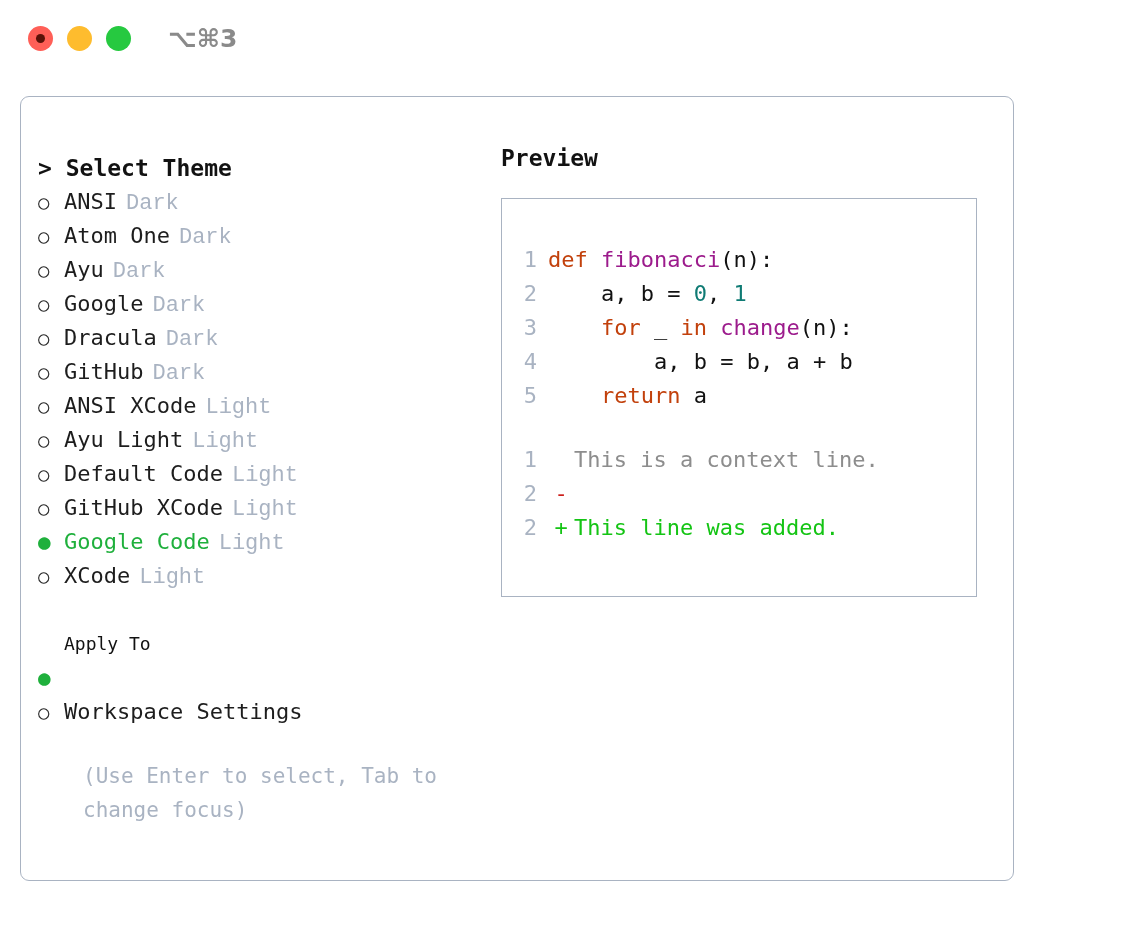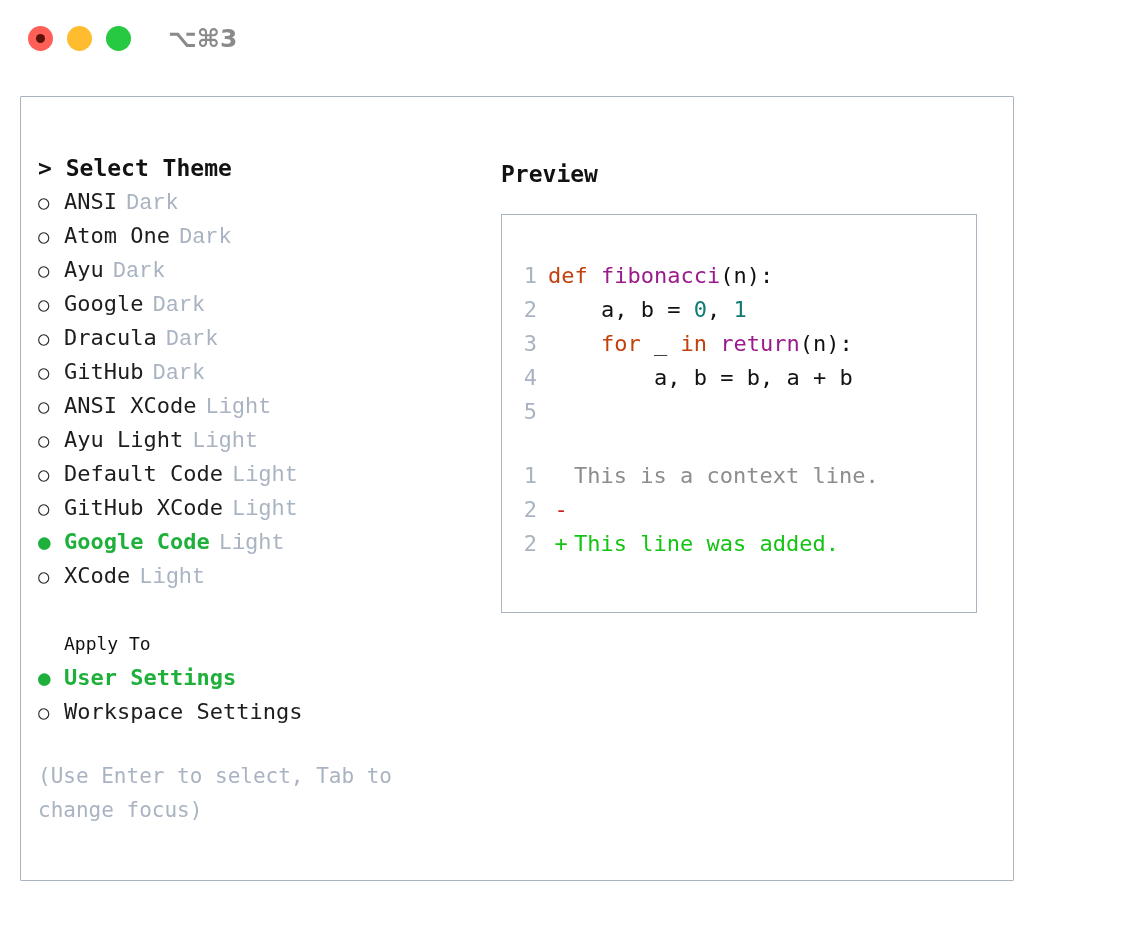--- a/index.html
+++ b/index.html
@@ -74,21 +74,21 @@
   }
 
   
   .panel {
     position: absolute;
     left: 20px;
     top: 96px;
     width: 994px;
     height: 785px;
     border: 1.6px solid #a9b3c2;
-    border-radius: 1px;
+    border-radius: 9px;
     background: #ffffff;
   }
 
   
   .left-col {
     position: absolute;
     left: 17px;
     top: 54px;
     width: 430px;
   }
@@ -113,21 +113,21 @@
   .marker {
     width: 26px;
     flex: 0 0 26px;
     font-size: 19px;
     color: #2b2b2b;
     line-height: 34px;
   }
   .marker.sel { color: #1fb03c; font-size: 21px; }
 
   .opt-name   { color: #1d1d1d; }
-  .opt-name.sel { color: #1fb03c; font-weight: bold; }
+  .opt-name.sel { color: #1fb03c; }
   .opt-tag    { color: #a9b3c2; padding-left: 9px; font-family: Liberation Mono, monospace; }
 
   .group-header {
     font-size: 18px;
     font-weight: 400;
     color: #121212;
     line-height: 34px;
     height: 34px;
     padding-left: 26px;
     white-space: pre;
@@ -135,27 +135,28 @@
 
   .spacer-row { height: 34px; }
 
   .hint {
     margin-top: 30px;
     font-size: 21px;
     color: #a9b3c2;
     line-height: 34px;
     width: 410px;
     white-space: pre-wrap;
+    margin-left: 45px;
   }
 
   
   .right-col {
     position: absolute;
     left: 480px;
-    top: 60px;
+    top: 44px;
     width: 490px;
   }
 
   .preview-header {
     font-size: 23px;
     font-weight: 700;
     color: #121212;
     line-height: 34px;
     white-space: pre;
   }
@@ -231,38 +232,38 @@
           <div class="opt"><span class="marker">○</span><span class="opt-name">GitHub XCode</span><span class="opt-tag">Light</span></div>
           <div class="opt"><span class="marker sel">●</span><span class="opt-name sel">Google Code</span><span class="opt-tag">Light</span></div>
           <div class="opt"><span class="marker">○</span><span class="opt-name">XCode</span><span class="opt-tag">Light</span></div>
         </div>
 
       <div class="spacer-row"></div>
 
       <div class="group-header">Apply To</div>
 
       <div id="apply-items">
-          <div class="opt"><span class="marker sel">●</span><span class="opt-name sel">User Settings</span></div>
+          <div class="opt"><span class="marker sel">●</span></div>
           <div class="opt"><span class="marker">○</span><span class="opt-name">Workspace Settings</span></div>
         </div>
 
       <div class="hint">(Use Enter to select, Tab to change focus)</div>
     </div>
 
     <div class="right-col">
 
       <div class="preview-header">Preview</div>
 
       <div class="code-box">
         <div id="code-lines">
             <div class="code-line"><span class="ln">1</span><span><span class="tok-kw">def </span><span class="tok-fn">fibonacci</span><span class="tok-pl">(n):</span></span></div>
             <div class="code-line"><span class="ln">2</span><span><span class="tok-pl">    a, b = </span><span class="tok-num">0</span><span class="tok-pl">, </span><span class="tok-num">1</span></span></div>
-            <div class="code-line"><span class="ln">3</span><span><span class="tok-pl">    </span><span class="tok-kw">for</span><span class="tok-pl"> _ </span><span class="tok-kw">in</span><span class="tok-pl"> </span><span class="tok-fn">return</span><span class="tok-pl">(n):</span></span></div>
+            <div class="code-line"><span class="ln">3</span><span><span class="tok-pl">    </span><span class="tok-kw">for</span><span class="tok-pl"> _ </span><span class="tok-kw">in</span><span class="tok-pl"> </span><span class="tok-fn">change</span><span class="tok-pl">(n):</span></span></div>
             <div class="code-line"><span class="ln">4</span><span><span class="tok-pl">        a, b = b, a + b</span></span></div>
-            <div class="code-line"><span class="ln">5</span></div>
+            <div class="code-line"><span class="ln">5</span><span><span class="tok-pl">    </span><span class="tok-kw">return</span><span class="tok-pl"> a</span></span></div>
           </div>
         <div class="gap-line"></div>
         <div id="diff-lines">
             <div class="code-line"><span class="ln">1</span><span class="dg tok-ctx"> </span><span class="tok-ctx">This is a context line.</span></div>
             <div class="code-line"><span class="ln">2</span><span class="dg tok-del">-</span></div>
             <div class="code-line"><span class="ln">2</span><span class="dg tok-add">+</span><span class="tok-add">This line was added.</span></div>
           </div>
       </div>
     </div>
 

